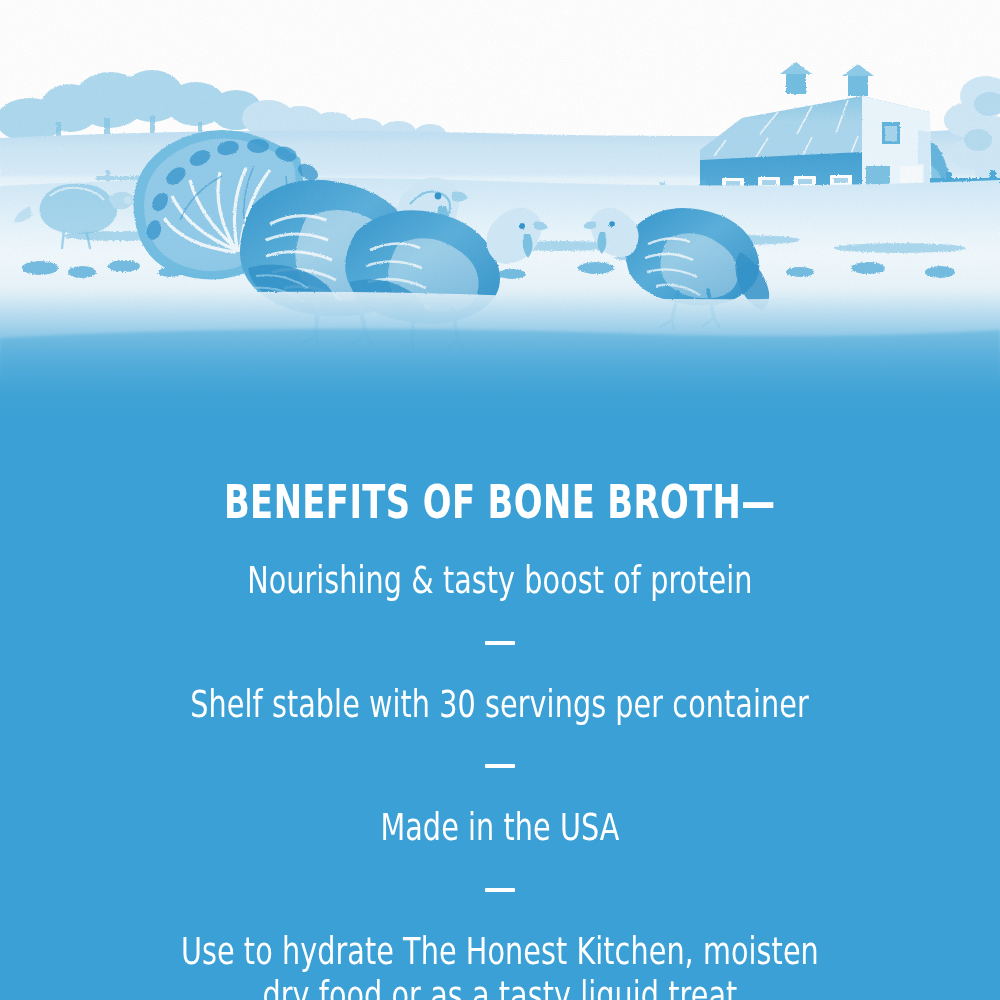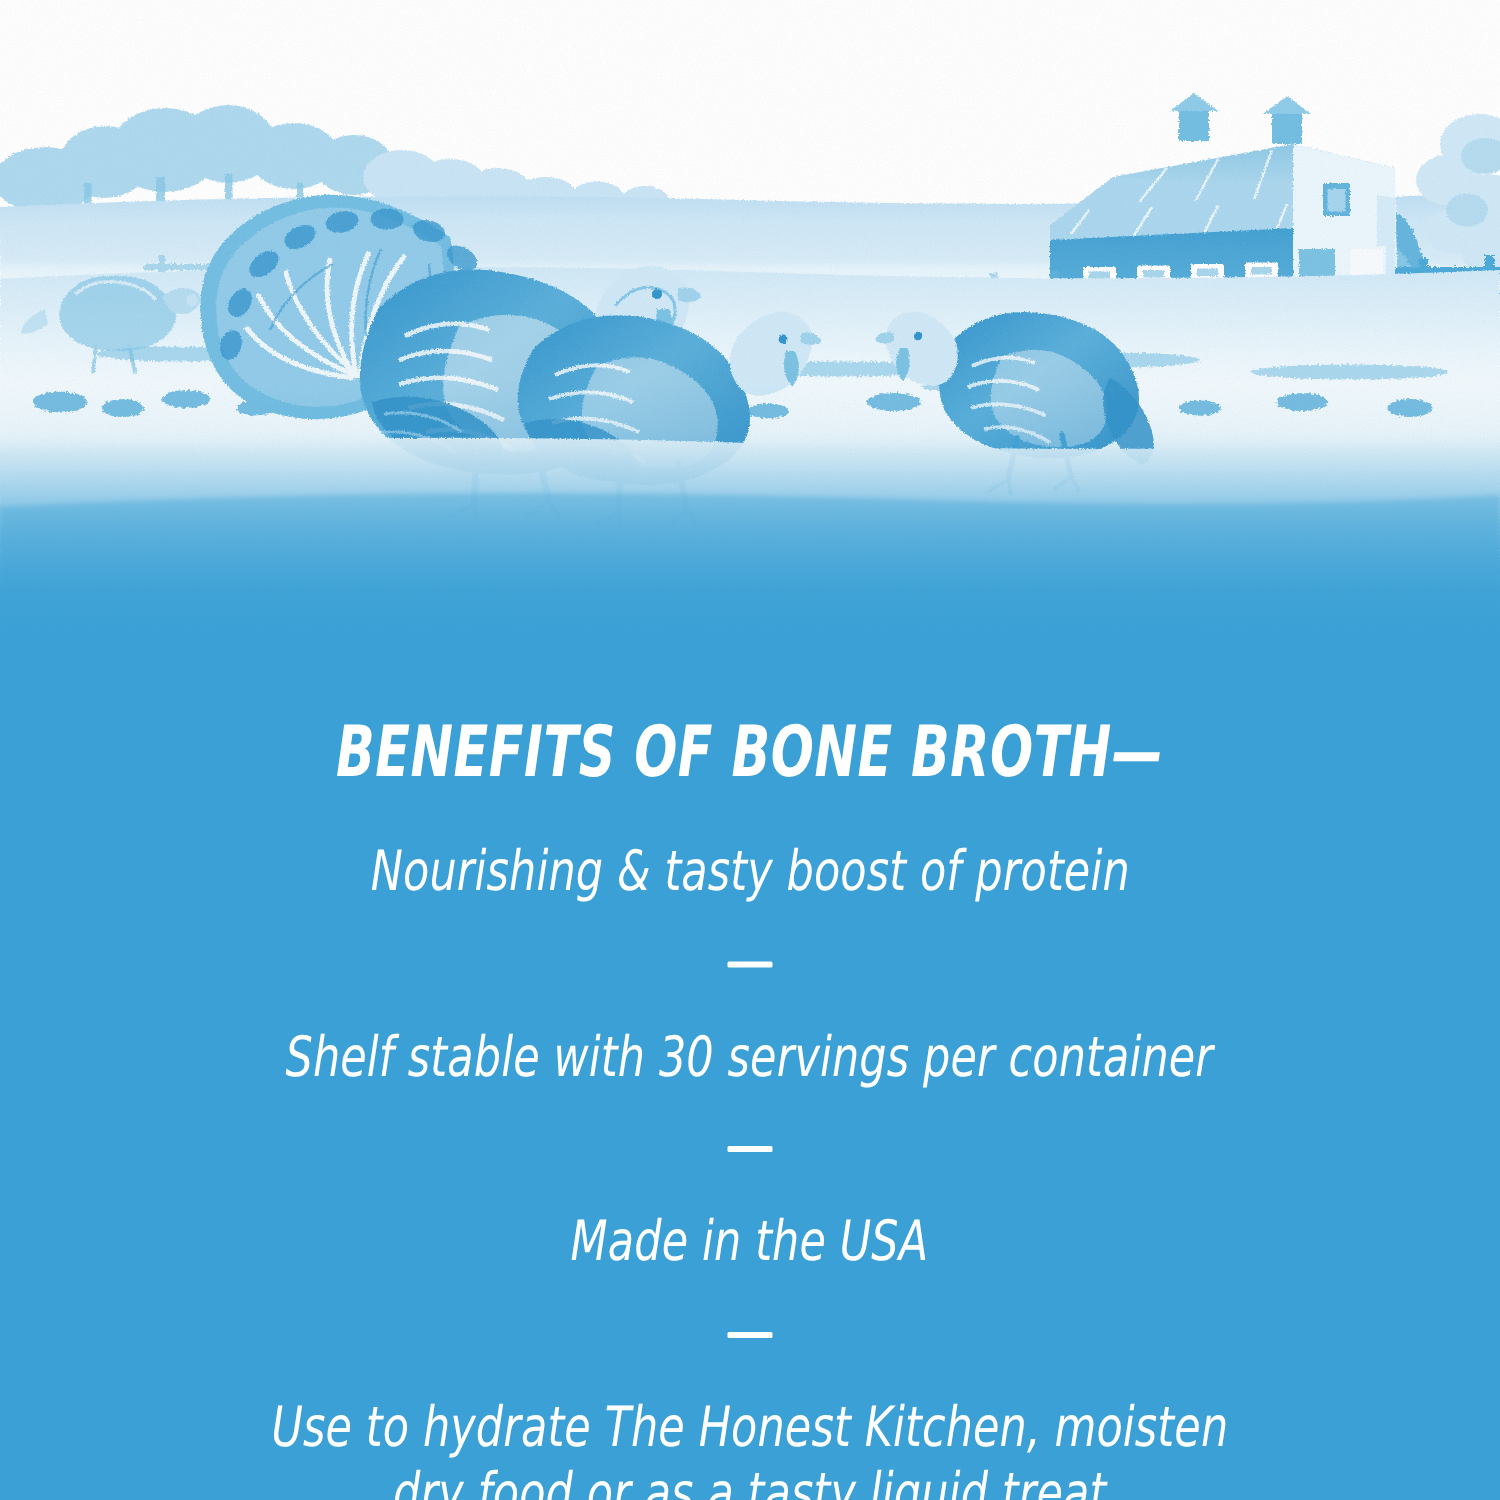--- a/index.html
+++ b/index.html
@@ -44,21 +44,20 @@
   
   .content {
     position:absolute;
     left:0; top:430px;
     width:1000px; height:570px;
     display:flex;
     flex-direction:column;
     align-items:center;
     color:#ffffff;
     text-align:center;
-    font-style:italic;
   }
 
   .heading {
     margin-top:48px;
     font-family:"Liberation Sans Narrow","DejaVu Sans Condensed","Liberation Sans", sans-serif;
     font-weight:700;
     font-size:47px;
     letter-spacing:0.5px;
     line-height:1;
     transform:scaleX(0.80);

